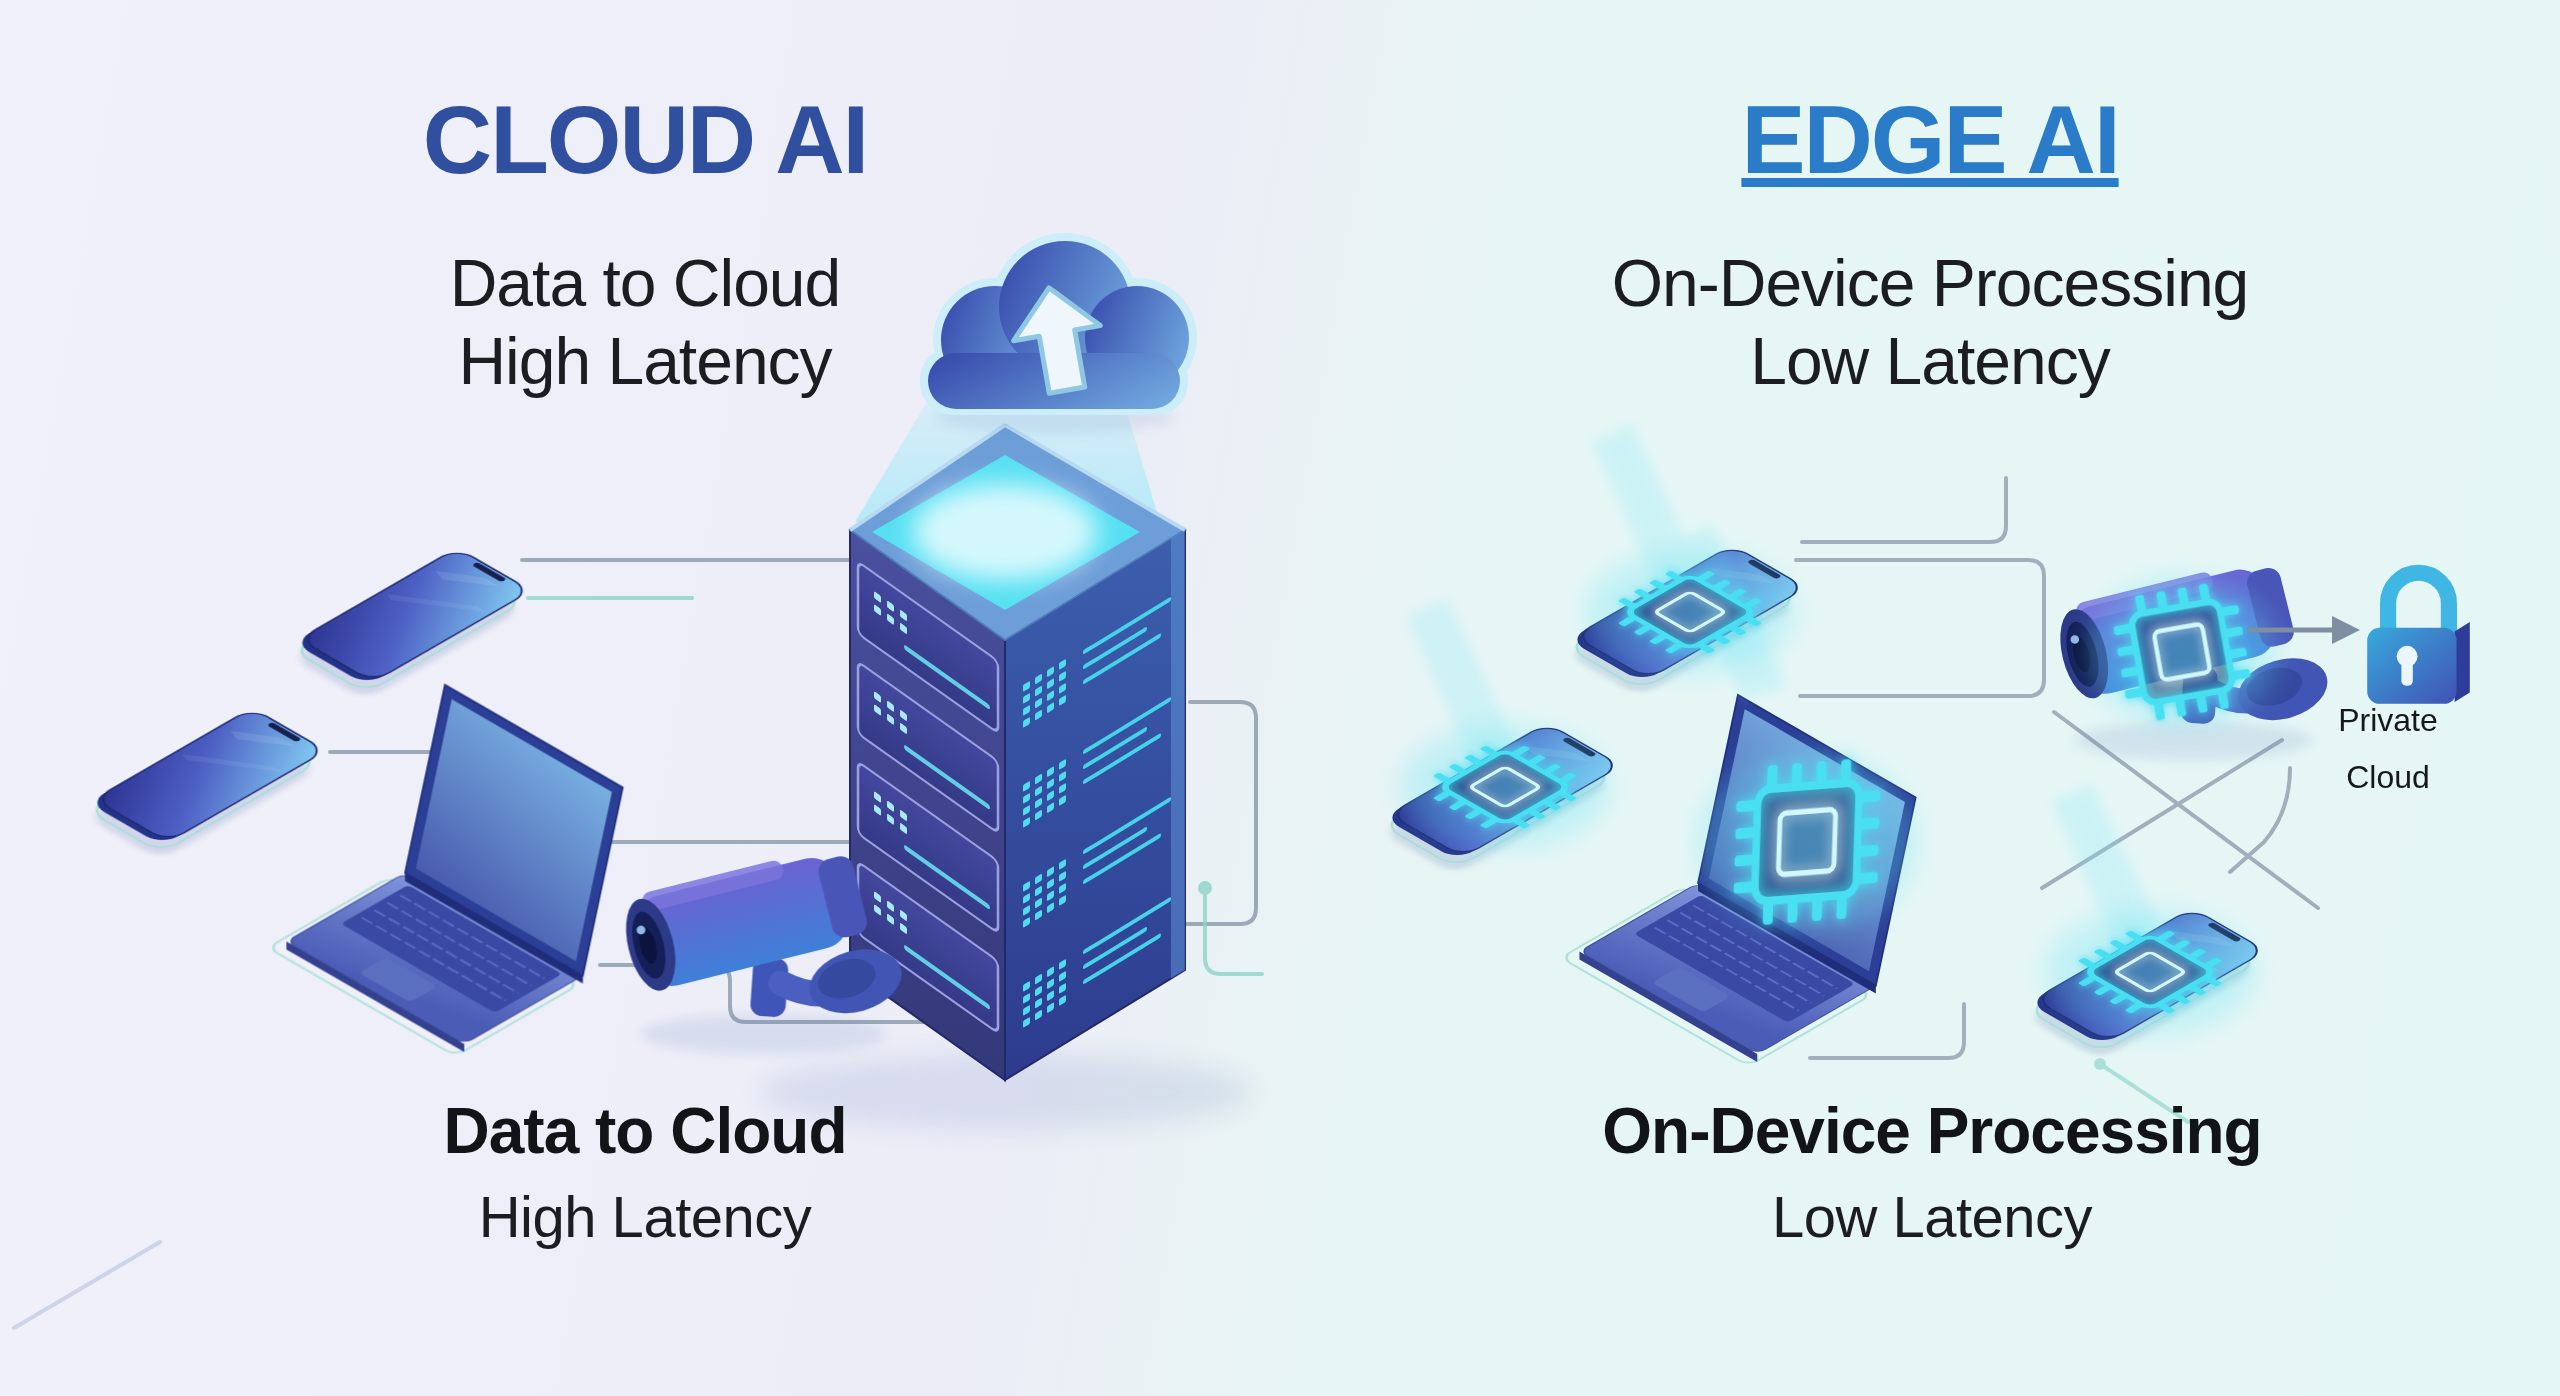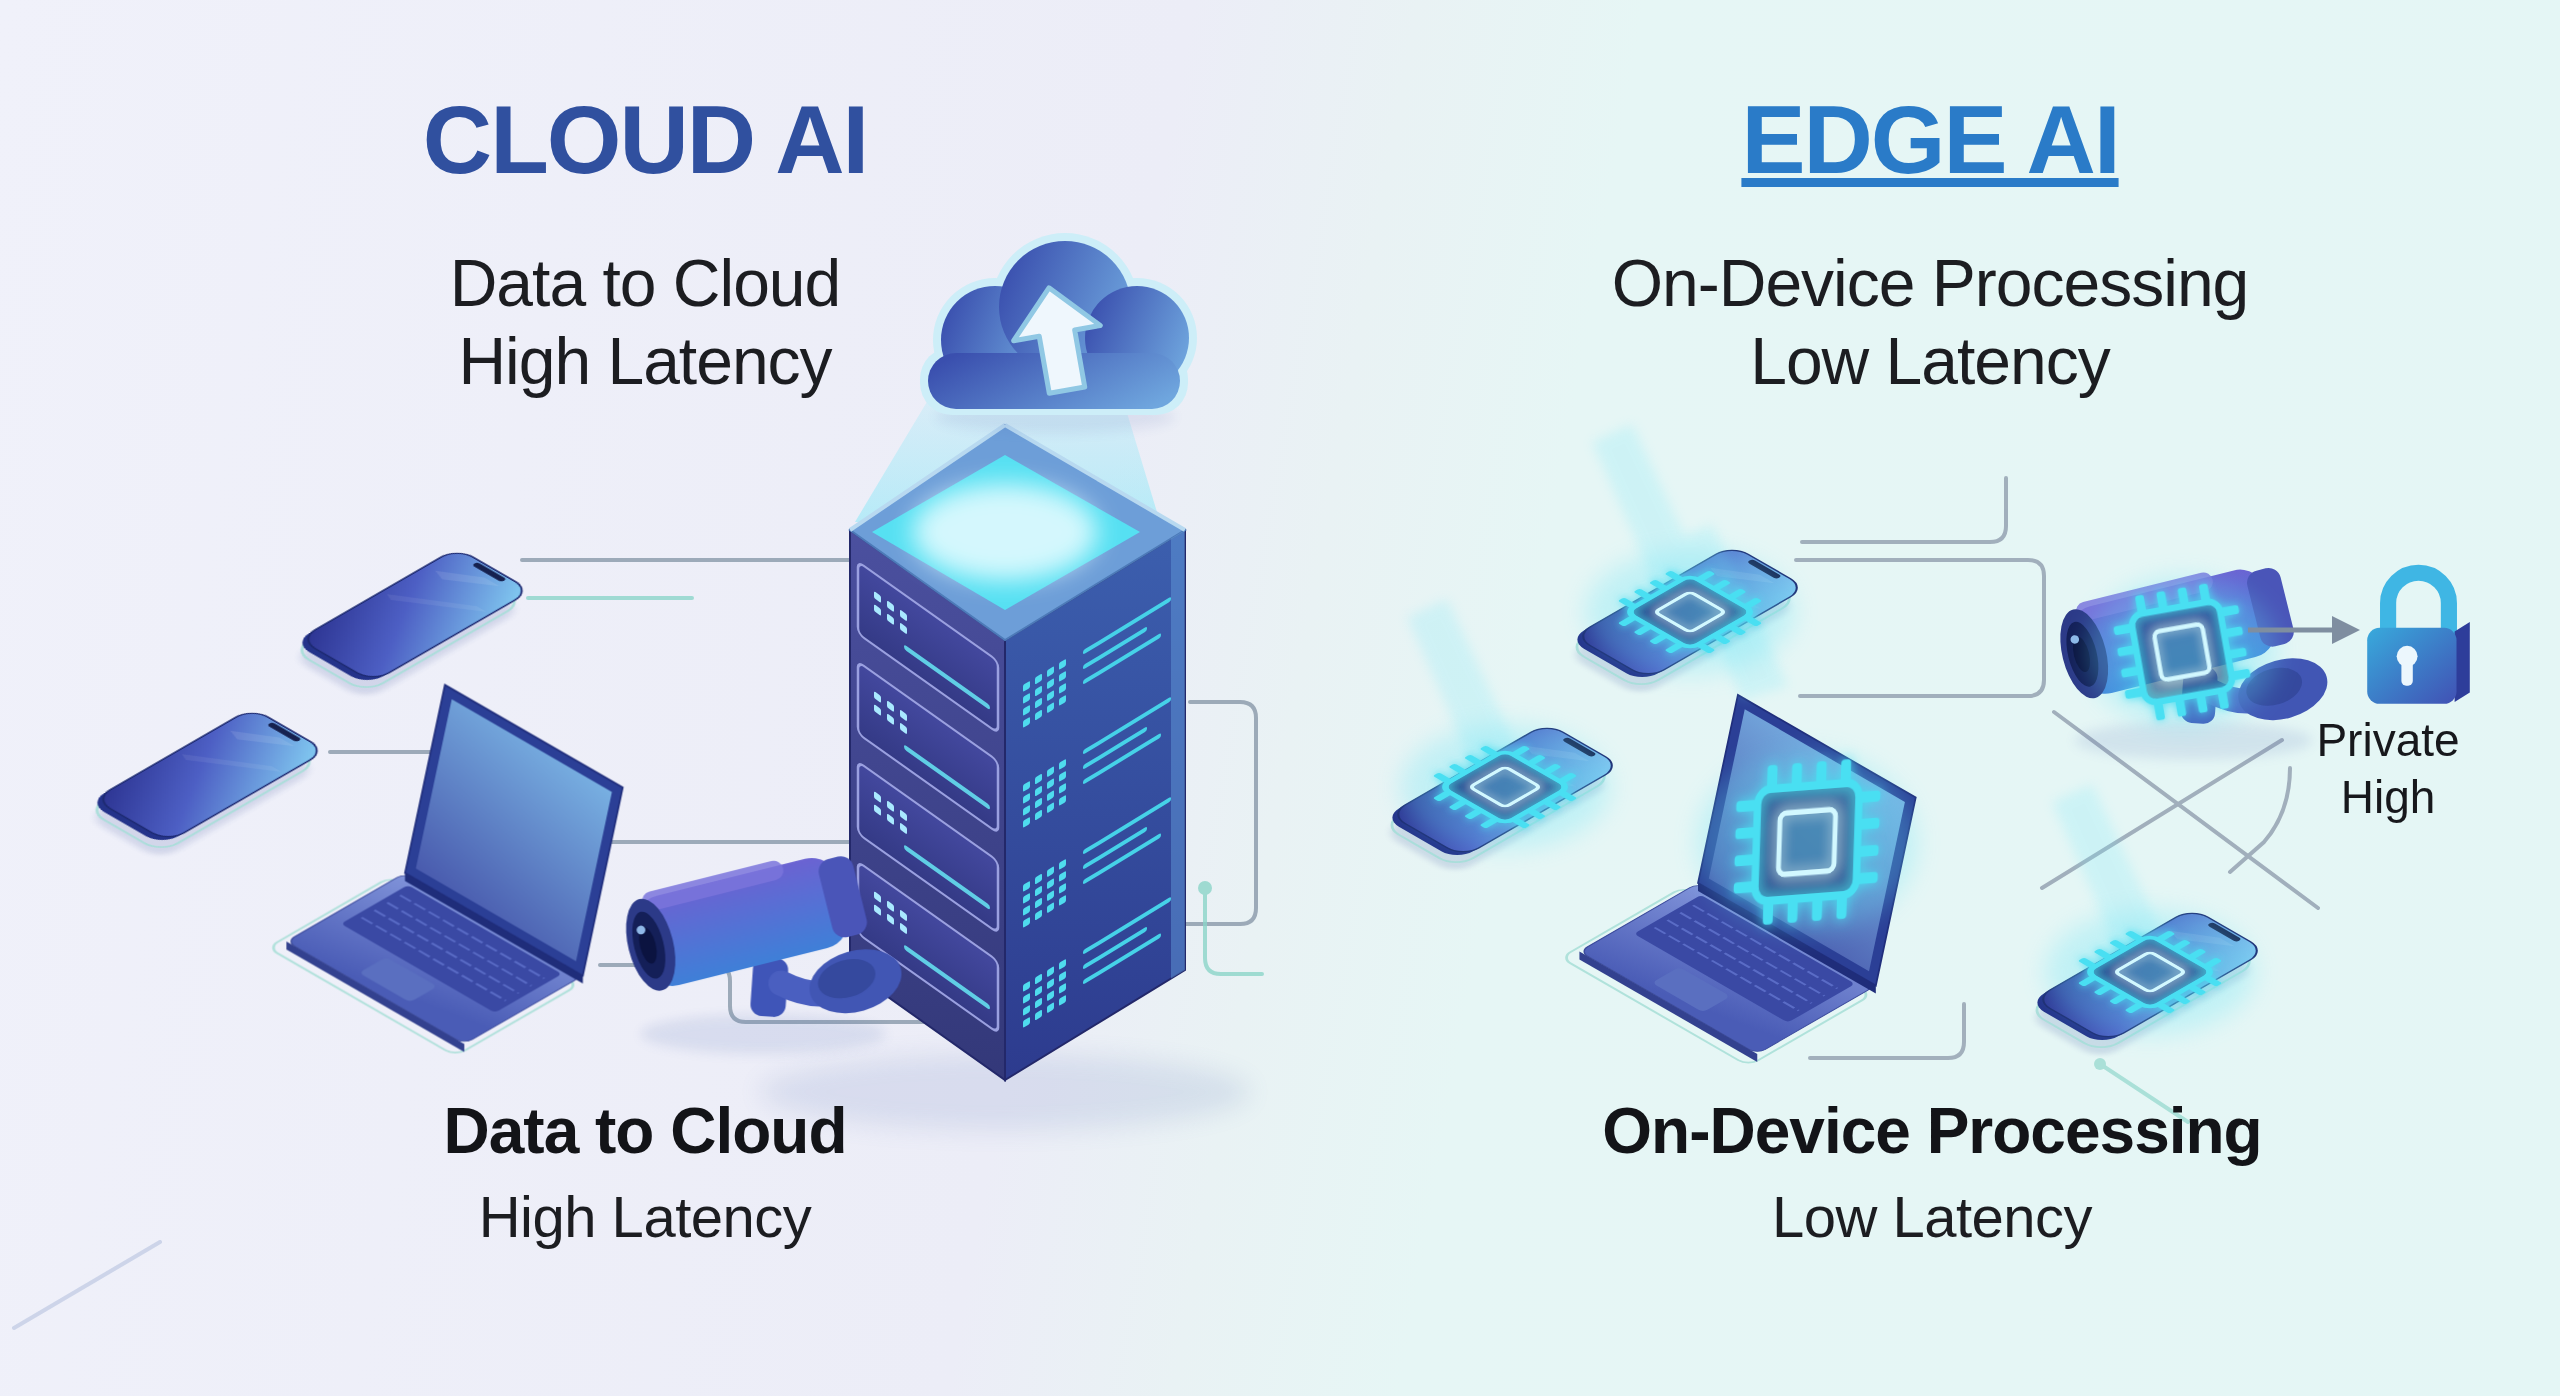--- a/index.html
+++ b/index.html
@@ -14,22 +14,22 @@
   #t-left{left:125px;top:92px;color:#30509f;}
   #t-right{left:1410px;top:92px;color:#2a7bc8;text-decoration:underline;}
   .subtitle{position:absolute;width:1040px;text-align:center;font-weight:400;font-size:66px;line-height:78px;letter-spacing:-1px;color:#1c1d21;}
   #s-left{left:125px;top:244px;}
   #s-right{left:1410px;top:244px;}
   .caption{position:absolute;width:1040px;text-align:center;top:1098px;}
   .caption .c1{font-size:64px;font-weight:700;letter-spacing:-1px;color:#131418;line-height:1.05;}
   .caption .c2{font-size:58px;font-weight:400;letter-spacing:-0.5px;color:#1c1d21;margin-top:22px;line-height:1.05;}
   #c-left{left:125px;}
   #c-right{left:1412px;}
-  .private{position:absolute;left:2280px;top:712px;width:216px;text-align:center;
-           font-size:46px;line-height:57px;font-weight:500;color:#17181c;}
+  .private{position:absolute;left:2280px;top:692px;width:216px;text-align:center;
+           font-size:32px;line-height:57px;font-weight:500;color:#17181c;}
 </style>
 </head>
 <body>
 
 <div id="stage">
 
 <svg width="2560" height="1396" viewBox="0 0 2560 1396">
   <defs>
     <linearGradient id="gScreen" x1="0.85" y1="0" x2="0.1" y2="1">
       <stop offset="0" stop-color="#7ec3ee"></stop>
@@ -353,16 +353,16 @@
   <div class="c1">Data to Cloud</div>
   <div class="c2">High Latency</div>
 </div>
 <div class="caption" id="c-right">
   <div class="c1">On-Device Processing</div>
   <div class="c2">Low Latency</div>
 </div>
 
 <div class="private">
   <div>Private</div>
-  <div>High</div>
+  <div>Cloud</div>
 </div>
 
 </div>
 
 </body></html>

